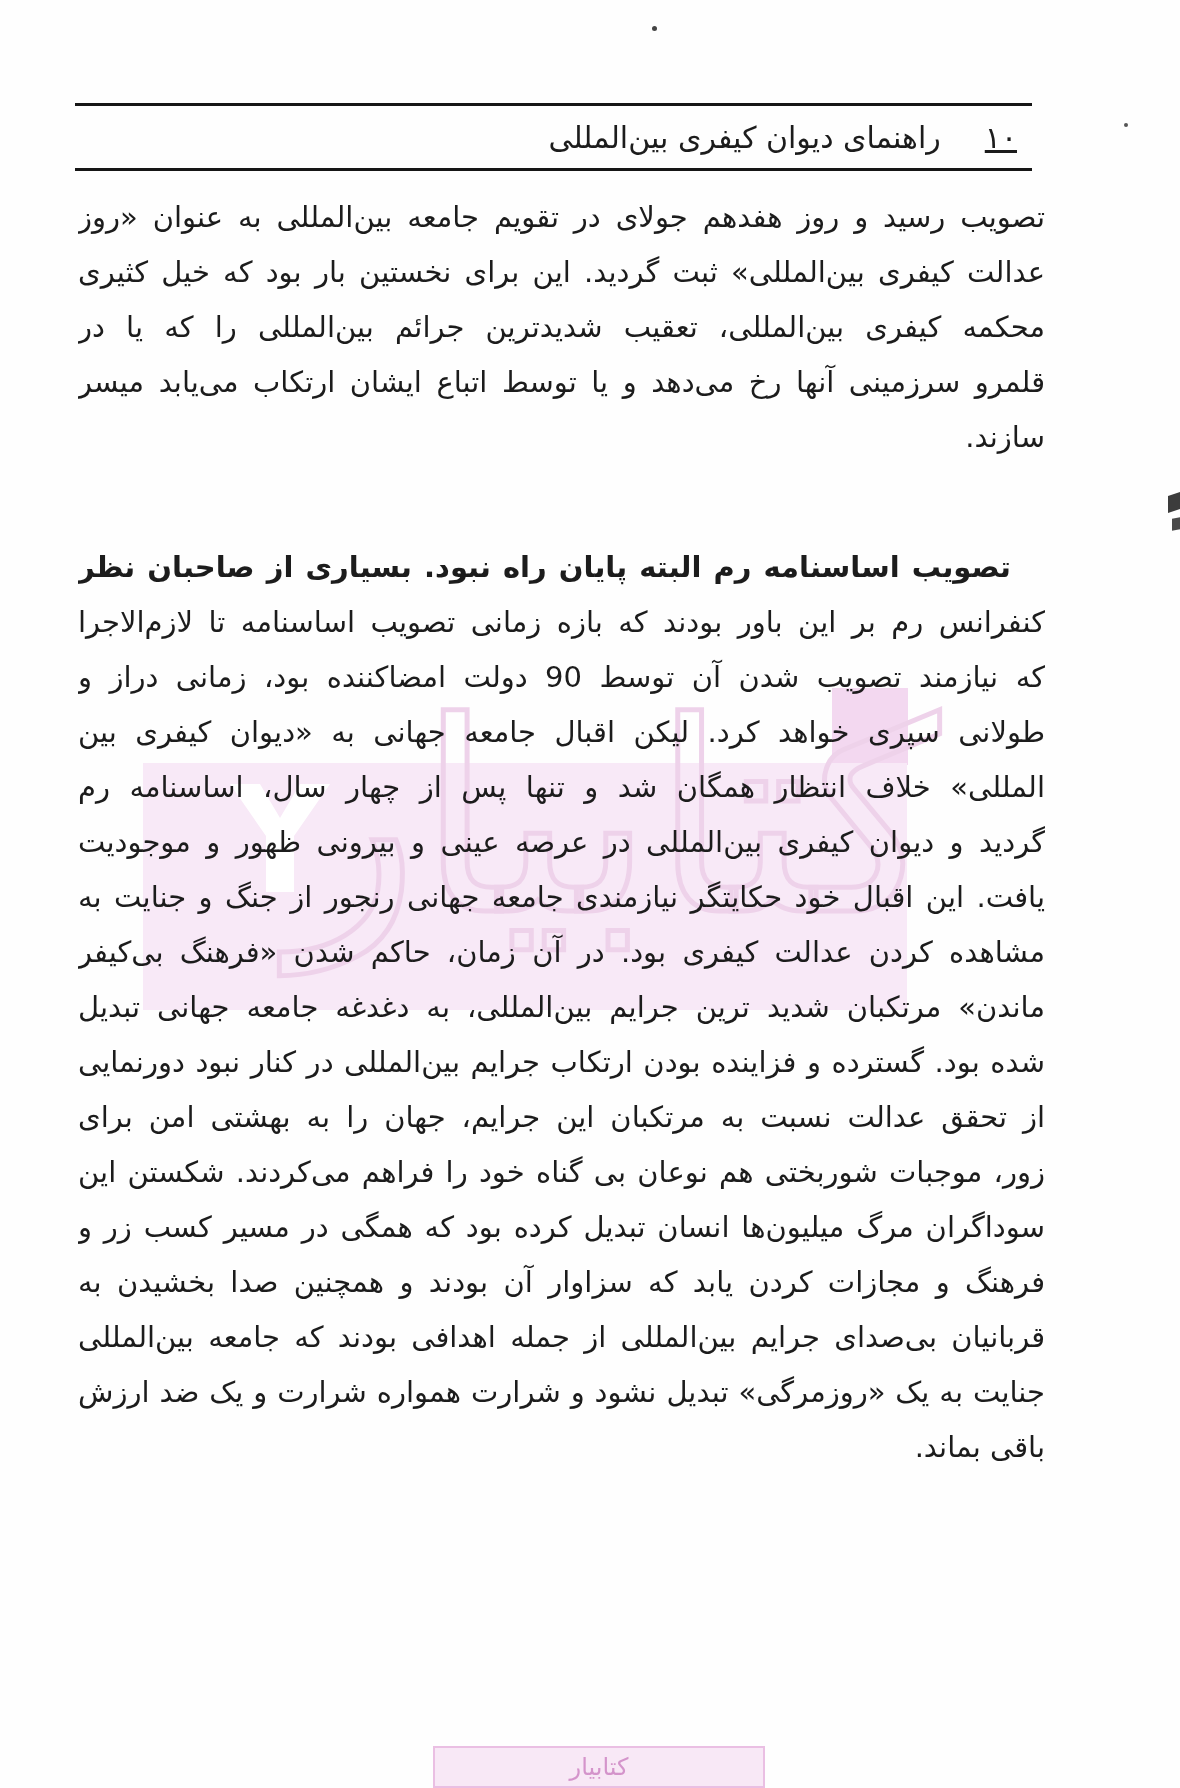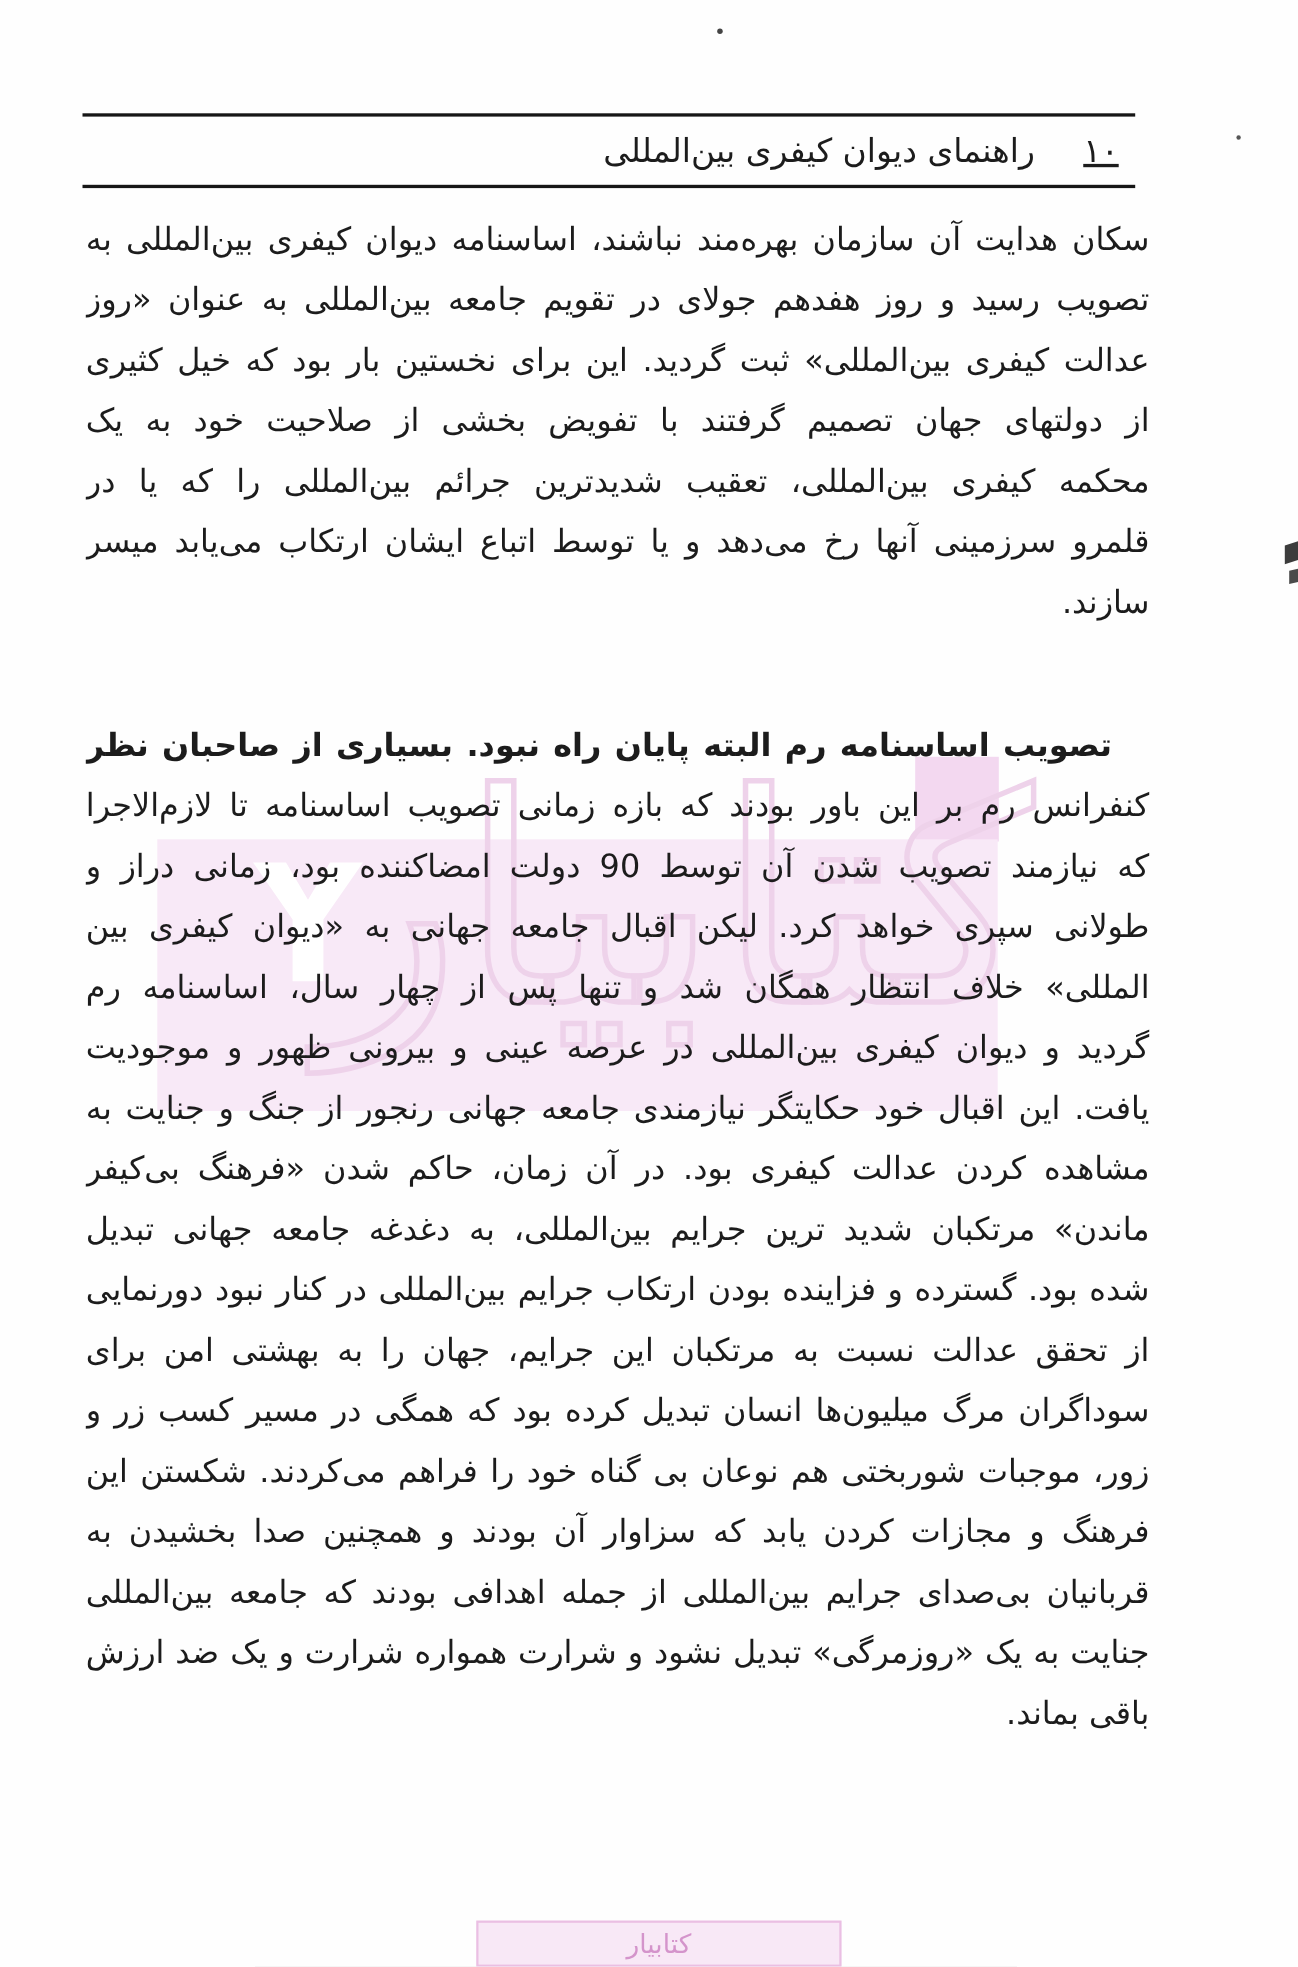--- a/index.html
+++ b/index.html
@@ -82,42 +82,40 @@
     </svg>
   </div>
 
   <header class="page-header">
     <span class="page-number">۱۰</span>
     <span class="running-title">راهنمای دیوان کیفری بین‌المللی</span>
   </header>
 
   <main class="body-text" dir="rtl">
     <div class="para para-1">
-      <div class="line">سکان هدایت آن سازمان بهره‌مند نباشند، اساسنامه دیوان کیفری بین‌المللی به</div>
       <div class="line">تصویب رسید و روز هفدهم جولای در تقویم جامعه بین‌المللی به عنوان «روز</div>
       <div class="line">عدالت کیفری بین‌المللی» ثبت گردید. این برای نخستین بار بود که خیل کثیری</div>
-      <div class="line">از دولتهای جهان تصمیم گرفتند با تفویض بخشی از صلاحیت خود به یک</div>
       <div class="line">محکمه کیفری بین‌المللی، تعقیب شدیدترین جرائم بین‌المللی را که یا در</div>
       <div class="line">قلمرو سرزمینی آنها رخ می‌دهد و یا توسط اتباع ایشان ارتکاب می‌یابد میسر</div>
       <div class="line last">سازند.</div>
     </div>
     <div class="para para-2">
       <div class="line first">تصویب اساسنامه رم البته پایان راه نبود. بسیاری از صاحبان نظر در همان</div>
       <div class="line">کنفرانس رم بر این باور بودند که بازه زمانی تصویب اساسنامه تا لازم‌الاجرا شدن،</div>
       <div class="line">که نیازمند تصویب شدن آن توسط 90 دولت امضاکننده بود، زمانی دراز و</div>
       <div class="line">طولانی سپری خواهد کرد. لیکن اقبال جامعه جهانی به «دیوان کیفری بین</div>
       <div class="line">المللی» خلاف انتظار همگان شد و تنها پس از چهار سال، اساسنامه رم لازم‌الاجرا</div>
       <div class="line">گردید و دیوان کیفری بین‌المللی در عرصه عینی و بیرونی ظهور و موجودیت</div>
       <div class="line">یافت. این اقبال خود حکایتگر نیازمندی جامعه جهانی رنجور از جنگ و جنایت به</div>
       <div class="line">مشاهده کردن عدالت کیفری بود. در آن زمان، حاکم شدن «فرهنگ بی‌کیفر</div>
       <div class="line">ماندن» مرتکبان شدید ترین جرایم بین‌المللی، به دغدغه جامعه جهانی تبدیل</div>
       <div class="line">شده بود. گسترده و فزاینده بودن ارتکاب جرایم بین‌المللی در کنار نبود دورنمایی</div>
       <div class="line">از تحقق عدالت نسبت به مرتکبان این جرایم، جهان را به بهشتی امن برای</div>
+      <div class="line">زور، موجبات شوربختی هم نوعان بی گناه خود را فراهم می‌کردند. شکستن این</div>
       <div class="line">سوداگران مرگ میلیون‌ها انسان تبدیل کرده بود که همگی در مسیر کسب زر و</div>
-      <div class="line">زور، موجبات شوربختی هم نوعان بی گناه خود را فراهم می‌کردند. شکستن این</div>
       <div class="line">فرهنگ و مجازات کردن یابد که سزاوار آن بودند و همچنین صدا بخشیدن به</div>
       <div class="line">قربانیان بی‌صدای جرایم بین‌المللی از جمله اهدافی بودند که جامعه بین‌المللی</div>
       <div class="line">جنایت به یک «روزمرگی» تبدیل نشود و شرارت همواره شرارت و یک ضد ارزش</div>
       <div class="line last">باقی بماند.</div>
     </div>
   </main>
 
   <div class="bottom-stamp">
     <span>کتابیار</span>
   </div>

